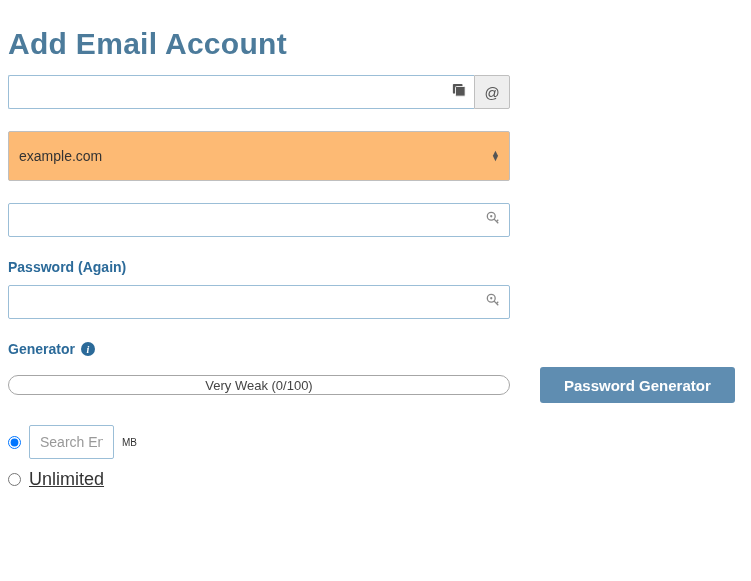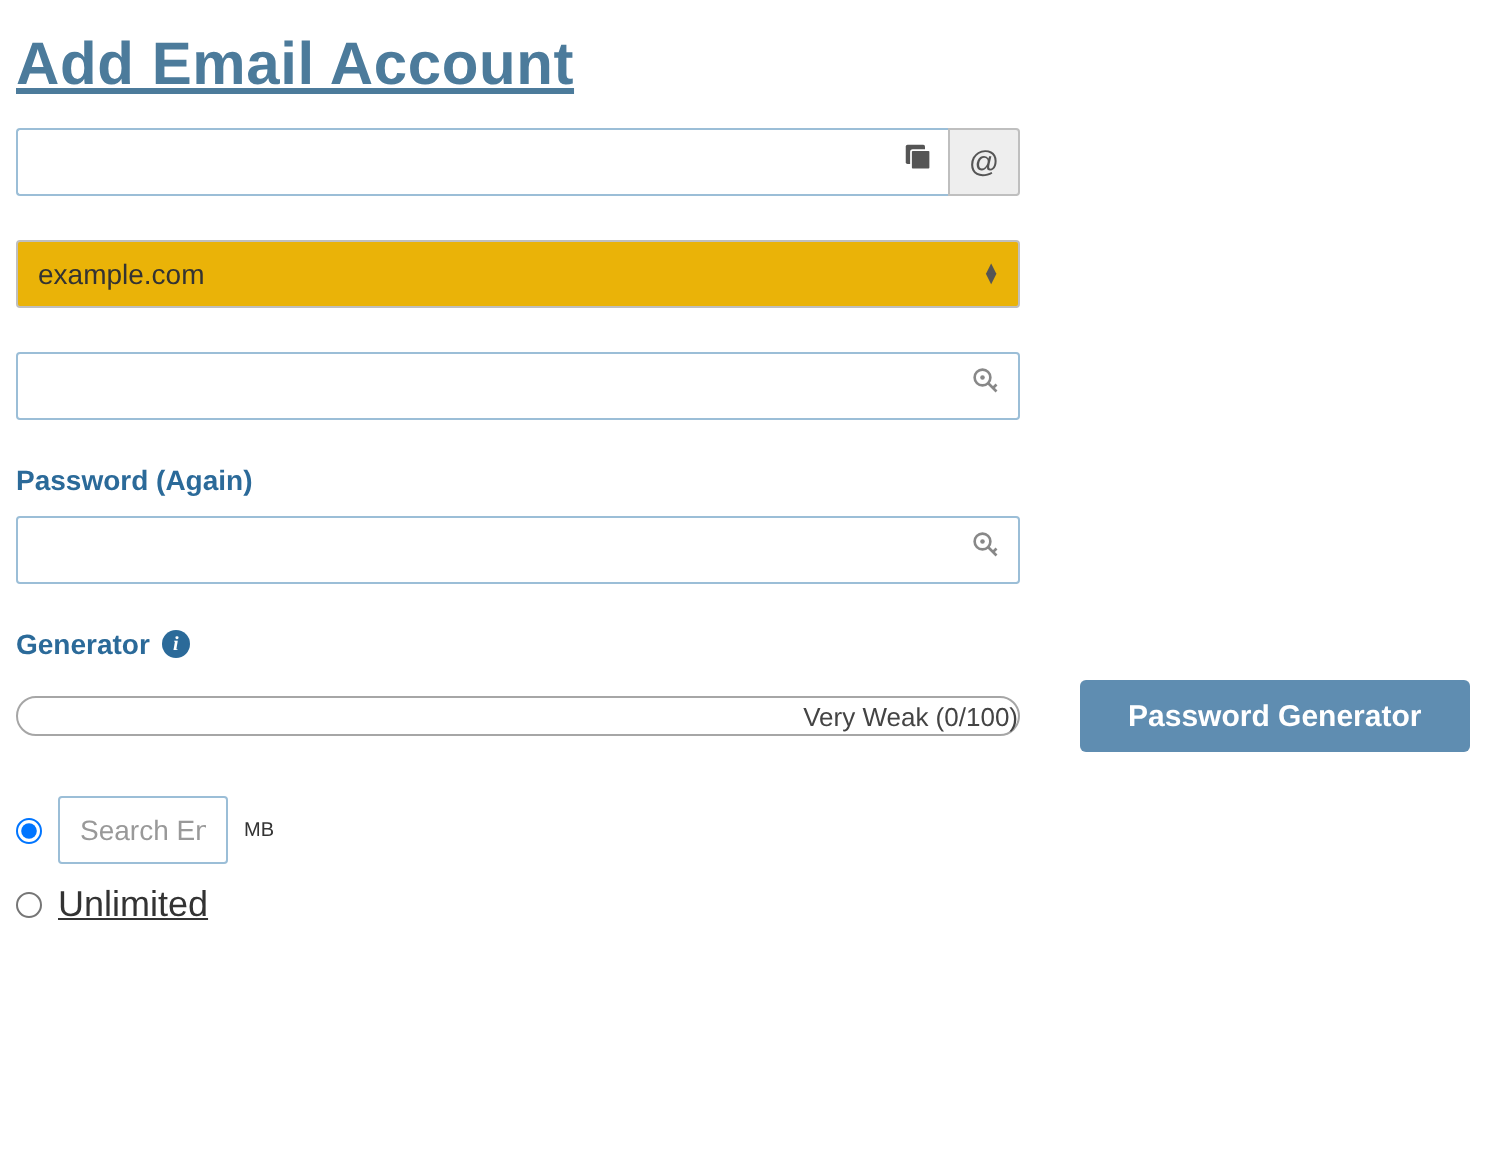--- a/index.html
+++ b/index.html
@@ -8,23 +8,22 @@
     padding: 8px;
     font-family: -apple-system, BlinkMacSystemFont, "Segoe UI", Helvetica, Arial, sans-serif;
     color: #333;
     background: #fff;
     width: 751px;
   }
   h1.page-title {
     color: #4c7b9b;
     font-size: 30px;
     font-weight: 700;
-    margin: 8px 0 14px 0;
+    margin: 19px 0 14px 0;
     letter-spacing: 0.3px;
-    text-decoration: underline;
   }
   .form-label {
     color: #2b6a99;
     font-size: 14px;
     font-weight: 600;
     margin-bottom: 10px;
     display: flex;
     align-items: center;
     gap: 6px;
   }
@@ -65,22 +64,22 @@
     justify-content: center;
     color: #555;
     font-size: 15px;
   }
   .select-wrap {
     position: relative;
     width: 502px;
   }
   .domain-select {
     width: 100%;
-    height: 34px;
-    background: #eab308;
+    height: 50px;
+    background: #fdba74;
     border: 1px solid #bfbfbf;
     border-radius: 2px;
     padding: 4px 14px 4px 10px;
     font-size: 14px;
     color: #333;
     appearance: none;
     -webkit-appearance: none;
   }
   .select-carets {
     position: absolute;
@@ -133,21 +132,21 @@
     align-items: center;
     gap: 30px;
   }
   .strength-bar {
     width: 502px;
     height: 20px;
     border: 1px solid #a6a6a6;
     border-radius: 12px;
     display: flex;
     align-items: center;
-    justify-content: flex-end;
+    justify-content: center;
     font-size: 13px;
     color: #444;
     background: #fff;
   }
   .btn-gen {
     height: 36px;
     padding: 4px 24px;
     background: #5f8db1;
     color: #fff;
     border: none;

